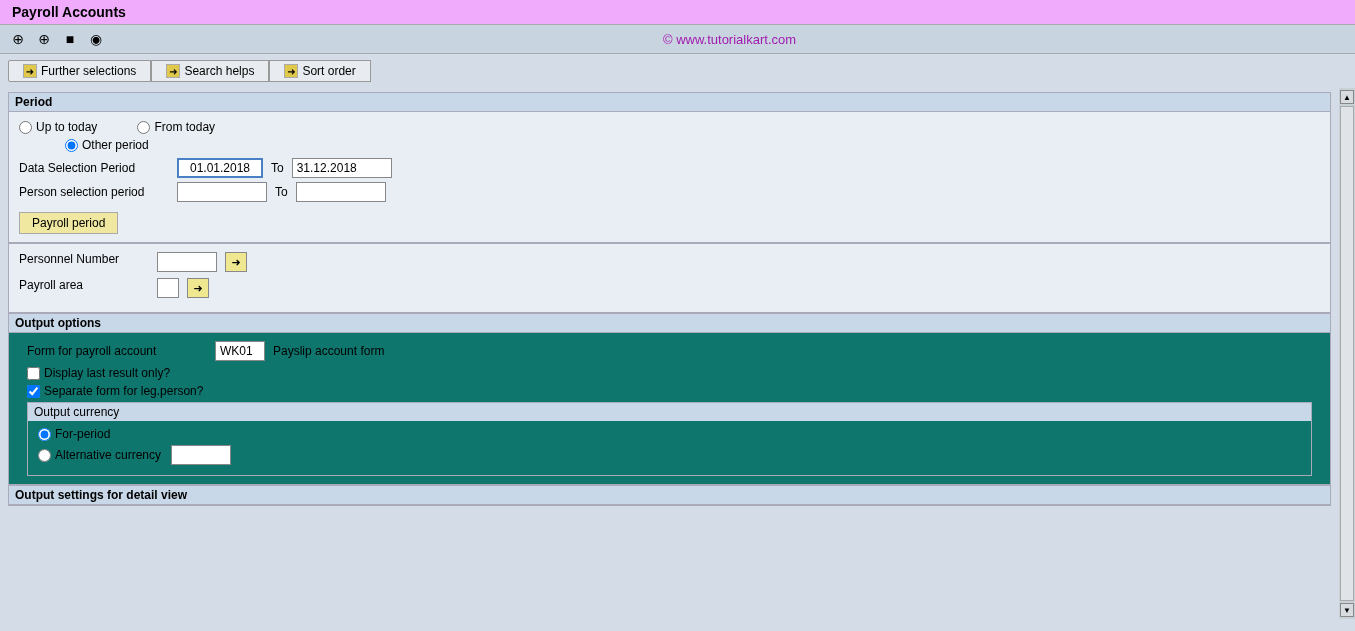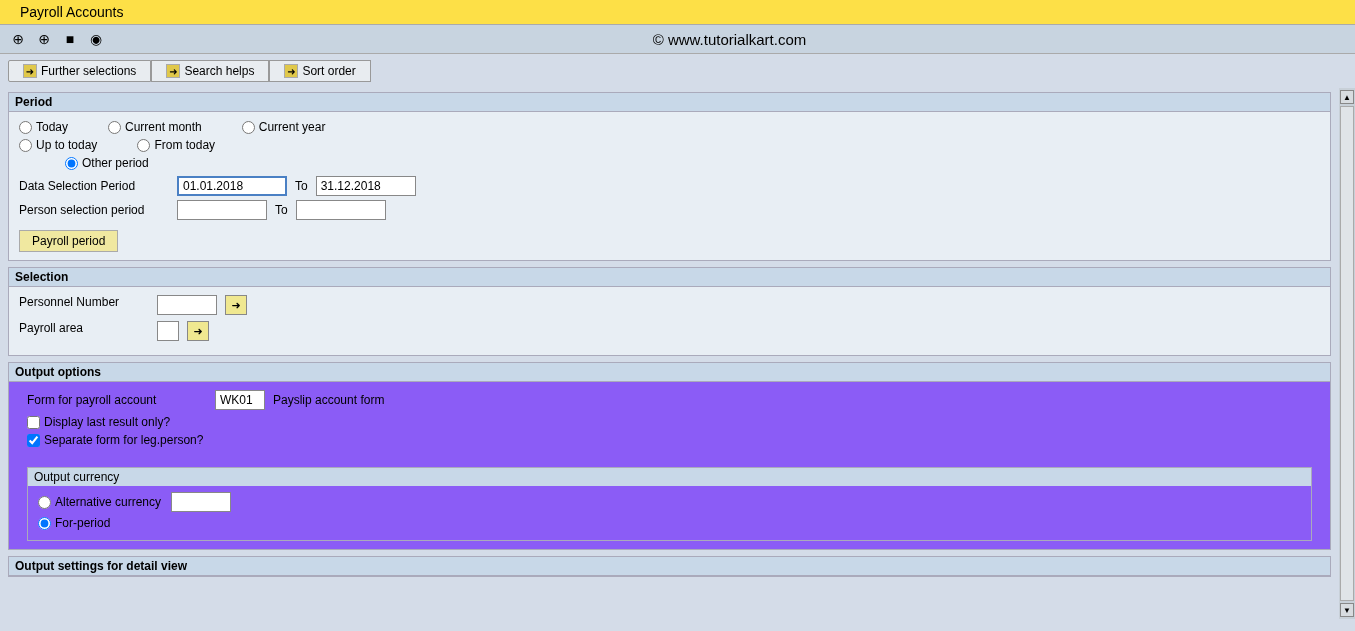--- a/index.html
+++ b/index.html
@@ -3,24 +3,24 @@
   <meta charset="utf-8">
   <style>
     * { box-sizing: border-box; margin: 0; padding: 0; }
     body {
       font-family: Arial, sans-serif;
       font-size: 12px;
       background: #d4dce8;
       color: #000;
     }
     .title-bar {
-      background: #fde047;
+      background: #f0abfc;
       border-bottom: 1px solid #aaa;
-      padding: 4px 20px;
-      font-weight: normal;
+      padding: 4px 12px;
+      font-weight: bold;
       font-size: 14px;
     }
     .toolbar {
       background: #c8d4e0;
       padding: 4px 8px;
       display: flex;
       align-items: center;
       gap: 6px;
       border-bottom: 1px solid #aaa;
     }
@@ -29,22 +29,22 @@
       height: 20px;
       display: inline-flex;
       align-items: center;
       justify-content: center;
       cursor: pointer;
       font-size: 14px;
     }
     .watermark {
       flex: 1;
       text-align: center;
-      color: #000000;
-      font-size: 15px;
+      color: #a21caf;
+      font-size: 13px;
     }
     .tabs-bar {
       background: #d4dce8;
       padding: 6px 8px;
       display: flex;
       align-items: center;
       gap: 0;
     }
     .tab-btn {
       background: #e8ecf0;
@@ -67,21 +67,20 @@
       border: 1px solid #aaa;
       display: flex;
       align-items: center;
       justify-content: center;
       font-size: 10px;
     }
     .left-panel {
       flex: 1;
       display: flex;
       flex-direction: column;
-      gap: 6px;
     }
     .section {
       border: 1px solid #aab;
       background: #e8eef4;
     }
     .section-title {
       background: #c8d8e8;
       padding: 2px 6px;
       font-weight: bold;
       font-size: 12px;
@@ -147,21 +146,21 @@
       background: #f0e890;
       border: 1px solid #888;
       display: flex;
       align-items: center;
       justify-content: center;
       cursor: pointer;
       font-size: 11px;
     }
     .output-section {
       border: 1px solid #aab;
-      background: #8b5cf6;
+      background: #0f766e;
     }
     .output-body {
       padding: 8px 18px;
     }
     .out-row {
       display: flex;
       align-items: center;
       gap: 8px;
       margin-bottom: 5px;
     }
@@ -169,21 +168,21 @@
       width: 180px;
     }
     .checkbox-row {
       display: flex;
       align-items: center;
       gap: 4px;
       margin-bottom: 4px;
     }
     .currency-section {
       border: 1px solid #aab;
-      margin-top: 20px;
+      margin-top: 4px;
     }
     .currency-title {
       background: #c8d8e8;
       padding: 2px 6px;
       font-size: 12px;
     }
     .currency-body {
       padding: 6px 10px;
     }
     .scrollbar-right {
@@ -243,34 +242,20 @@
   </button>
 </div>
 
 <div style="display:flex; gap:0; height: calc(100vh - 100px);">
   <div class="left-panel" style="padding: 4px 8px; overflow-y: auto;">
 
     <div class="section">
       <div class="section-title">Period</div>
       <div class="section-body">
 
-        <div class="radio-row">
-          <label class="radio-item">
-            <input type="radio" name="period" style="">
-            <span>Today</span>
-          </label>
-          <label class="radio-item">
-            <input type="radio" name="period" style="">
-            <span>Current month</span>
-          </label>
-          <label class="radio-item">
-            <input type="radio" name="period" style="">
-            <span>Current year</span>
-          </label>
-        </div>
 
         <div class="radio-row">
           <label class="radio-item">
             <input type="radio" name="period" style="">
             <span>Up to today</span>
           </label>
           <label class="radio-item">
             <input type="radio" name="period" style="">
             <span>From today</span>
           </label>
@@ -278,42 +263,41 @@
 
         <div class="radio-row" style="margin-bottom:6px;padding-left:46px;">
           <label class="radio-item">
             <input type="radio" name="period" checked="" style="">
             <span>Other period</span>
           </label>
         </div>
 
         <div class="field-row">
           <span class="field-label">Data Selection Period</span>
-          <input type="text" class="field-input blue-border" style="width: 110px;" value="01.01.2018">
+          <input type="text" class="field-input blue-border" style="width: 86px; text-align: center;" value="01.01.2018">
           <span class="to-label">To</span>
           <input type="text" class="field-input" style="width: 100px;" value="31.12.2018">
         </div>
 
         <div class="field-row">
           <span class="field-label">Person selection period</span>
           <input type="text" class="field-input" style="width: 90px;">
           <span class="to-label">To</span>
           <input type="text" class="field-input" style="width: 90px;">
         </div>
 
         <div style="margin-top:6px;">
           <button class="payroll-period-btn">
             <span>Payroll period</span>
           </button>
         </div>
       </div>
     </div>
 
     <div class="section">
-      <div class="section-title">Selection</div>
       <div class="section-body">
 
         <div class="sel-row">
           <span class="sel-label">Personnel Number</span>
           <input type="text" class="field-input" style="width: 60px;">
           <div class="arrow-btn">➜</div>
         </div>
 
         <div class="sel-row">
           <span class="sel-label">Payroll area</span>
@@ -342,27 +326,27 @@
         <div class="checkbox-row">
           <input type="checkbox" checked="" style="">
           <span>Separate form for leg.person?</span>
         </div>
 
 
         <div class="currency-section">
           <div class="currency-title">Output currency</div>
           <div class="currency-body">
             <div class="checkbox-row">
+              <input type="radio" name="currency" checked="" style="">
+              <span>For-period</span>
+            </div>
+            <div class="checkbox-row">
               <input type="radio" name="currency" style="">
               <span>Alternative currency</span>
               <input type="text" class="field-input" style="width: 60px; margin-left: 6px;">
-            </div>
-            <div class="checkbox-row">
-              <input type="radio" name="currency" checked="" style="">
-              <span>For-period</span>
             </div>
           </div>
         </div>
 
       </div>
     </div>
 
     <div class="section">
       <div class="section-title">Output settings for detail view</div>
     </div>

